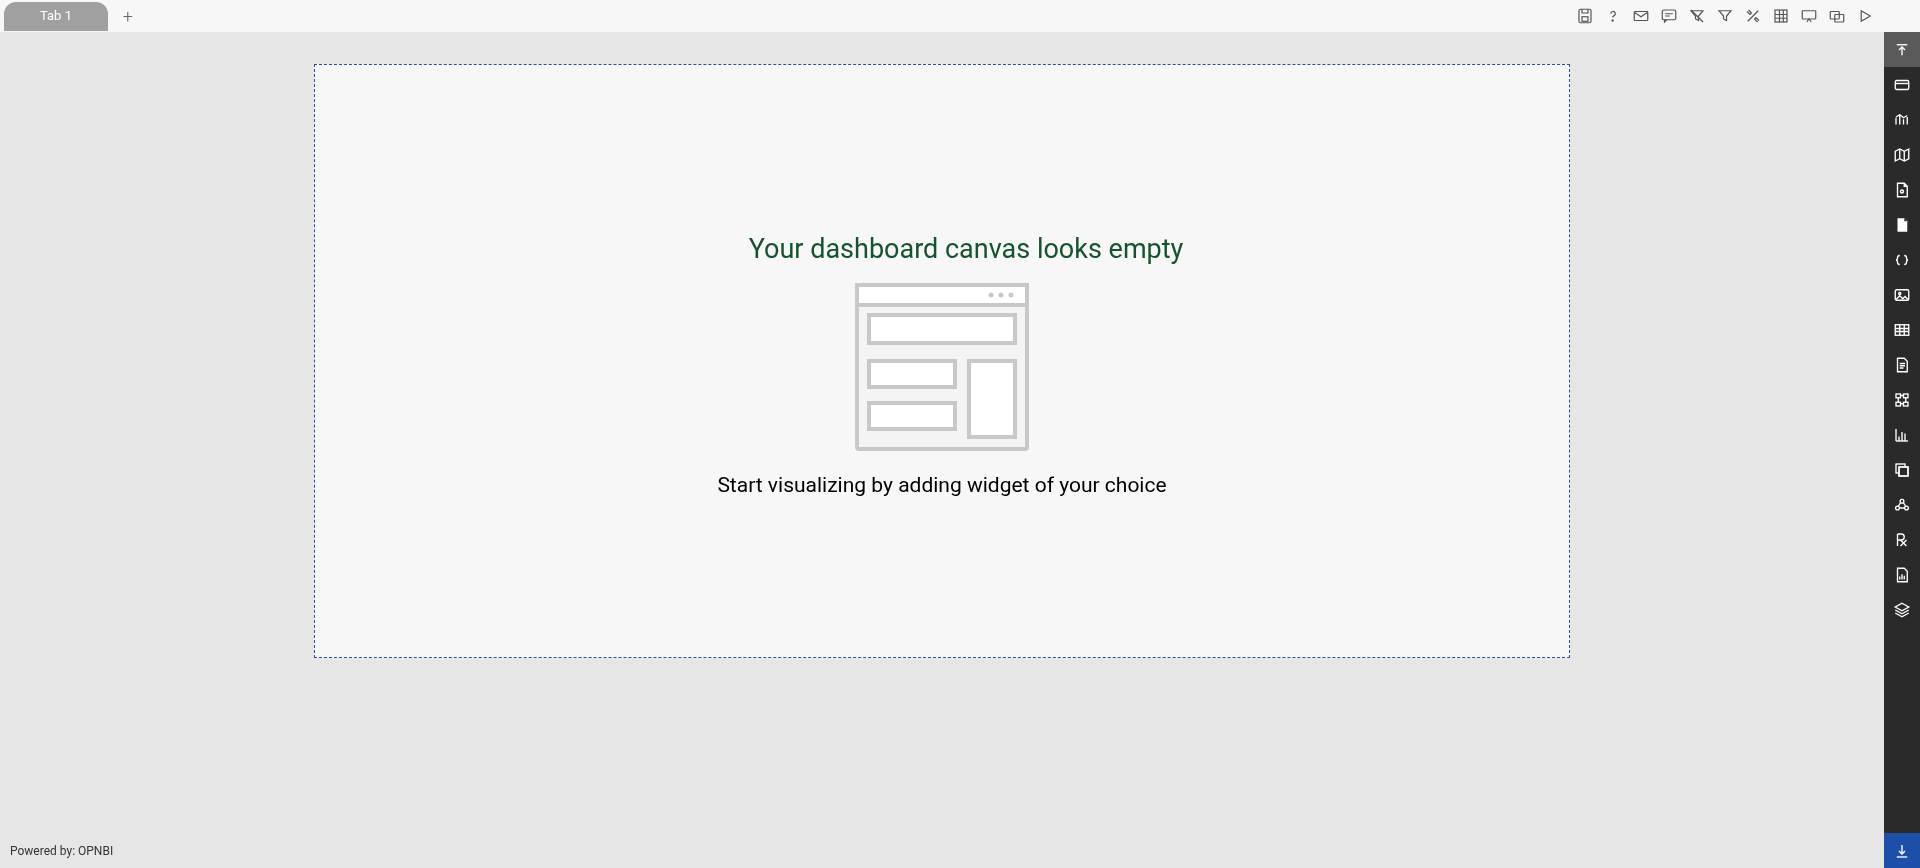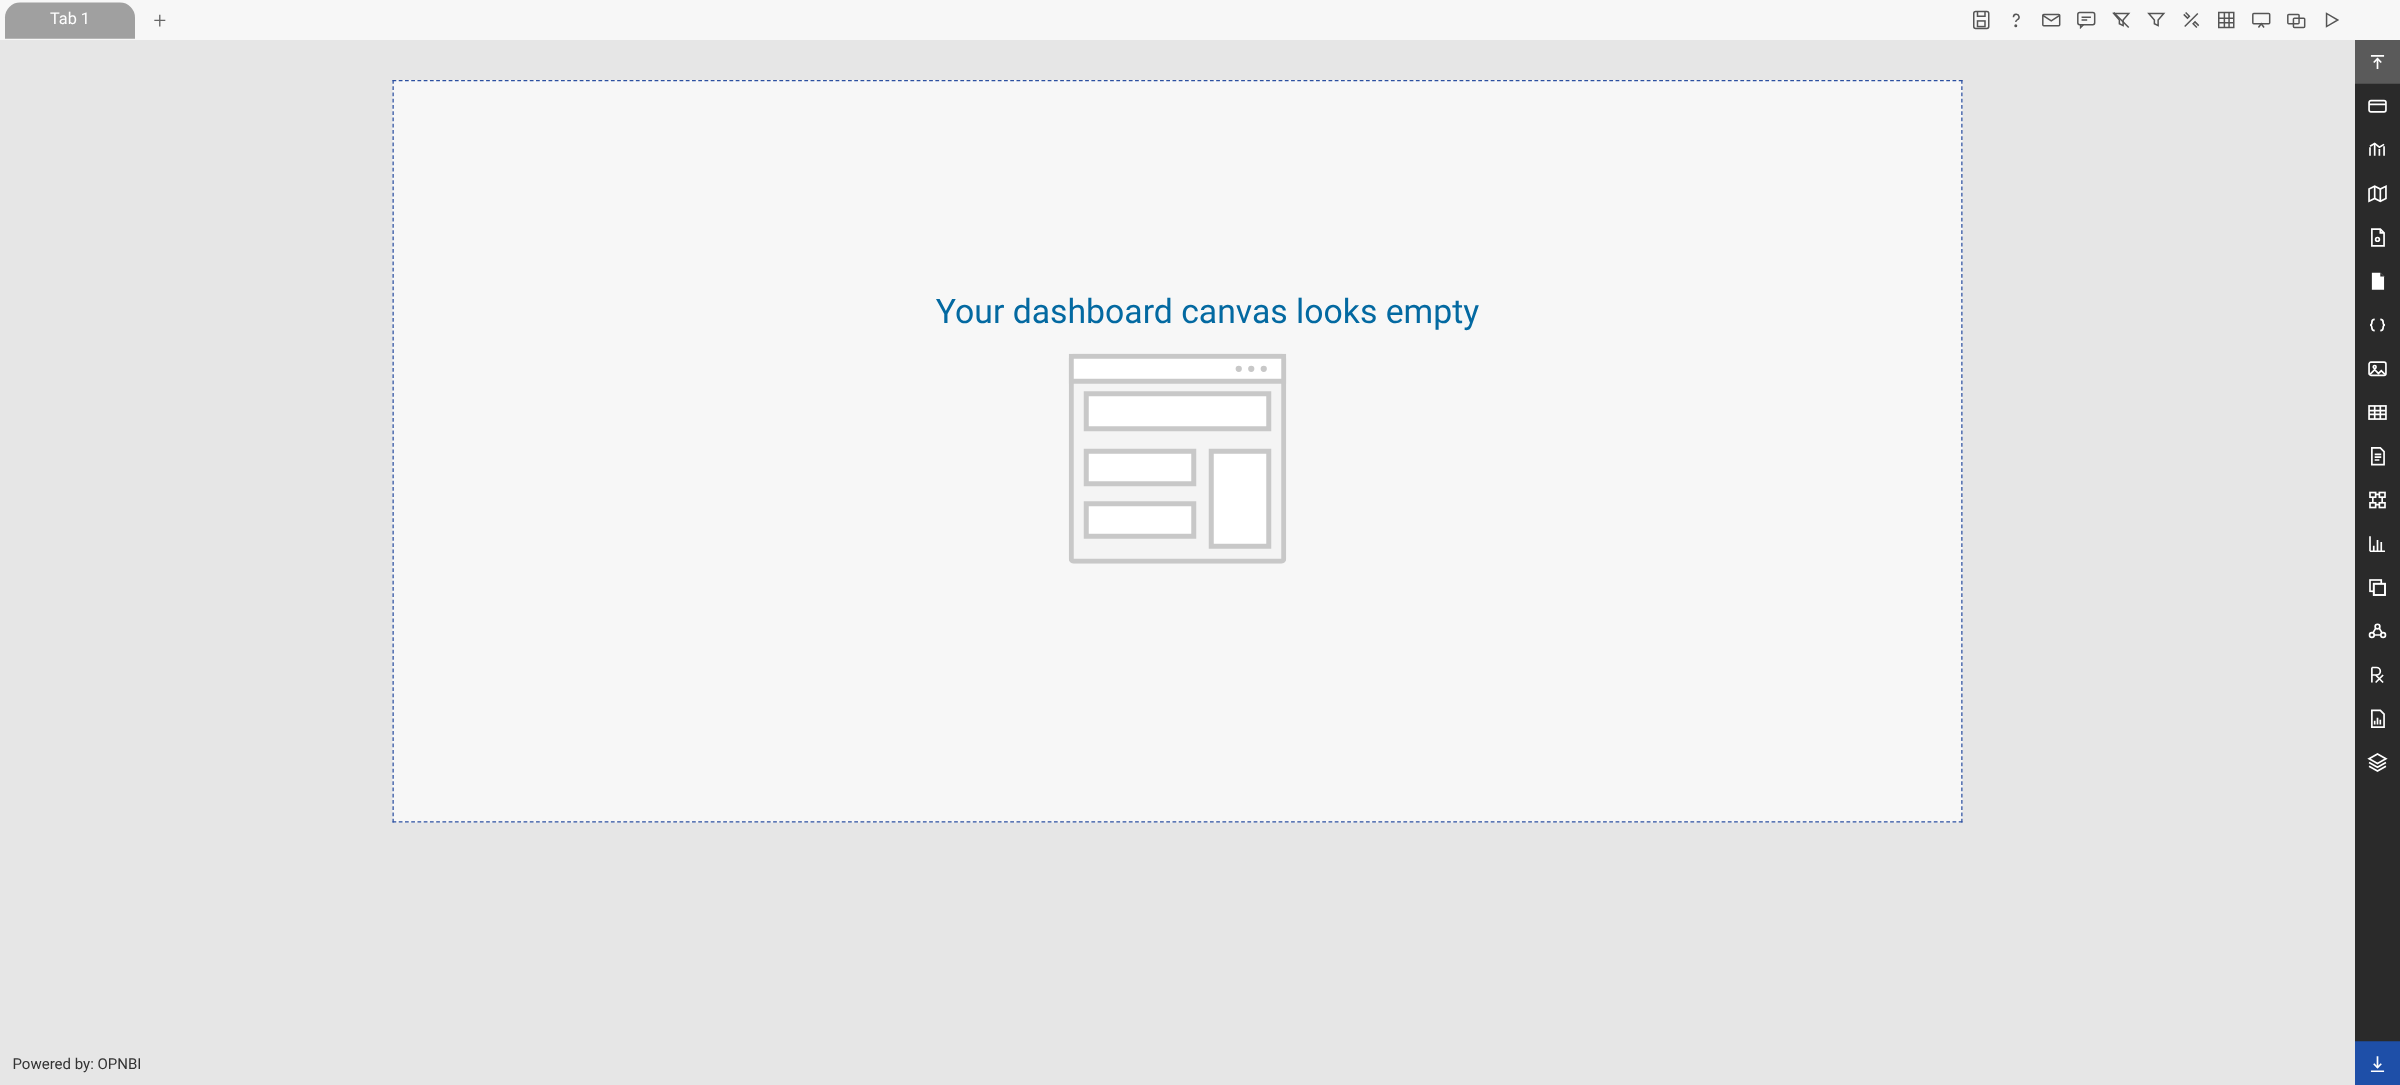--- a/index.html
+++ b/index.html
@@ -87,21 +87,21 @@
       height: 594px;
       background: #f7f7f7;
       border: 1px dashed #2b4fa0;
       display: flex;
       flex-direction: column;
       align-items: center;
       justify-content: flex-start;
       padding-top: 168px;
     }
     .empty-title {
-      color: #0369a1;
+      color: #14532d;
       font-size: 27px;
       font-weight: 400;
       margin-bottom: 18px;
       margin-left: 48px;
     }
     .empty-ill {
       margin-bottom: 18px;
     }
     .empty-sub {
       color: #000;
@@ -240,20 +240,21 @@
           <rect x="2" y="2" width="170" height="20" fill="#fff" stroke="#c8c8c8" stroke-width="4"></rect>
           <circle cx="136" cy="12" r="2.5" fill="#c8c8c8"></circle>
           <circle cx="146" cy="12" r="2.5" fill="#c8c8c8"></circle>
           <circle cx="156" cy="12" r="2.5" fill="#c8c8c8"></circle>
           <rect x="14" y="32" width="146" height="28" fill="#fff" stroke="#c8c8c8" stroke-width="4"></rect>
           <rect x="14" y="78" width="86" height="26" fill="#fff" stroke="#c8c8c8" stroke-width="4"></rect>
           <rect x="14" y="120" width="86" height="26" fill="#fff" stroke="#c8c8c8" stroke-width="4"></rect>
           <rect x="114" y="78" width="46" height="76" fill="#fff" stroke="#c8c8c8" stroke-width="4"></rect>
         </svg>
       </div>
+      <div class="empty-sub">Start visualizing by adding widget of your choice</div>
     </div>
   </div>
 </div>
 
 <div class="footer">
   <span>Powered by:</span>&nbsp;
   <span>OPNBI</span>
 </div>
 
 <div class="right-sidebar">

